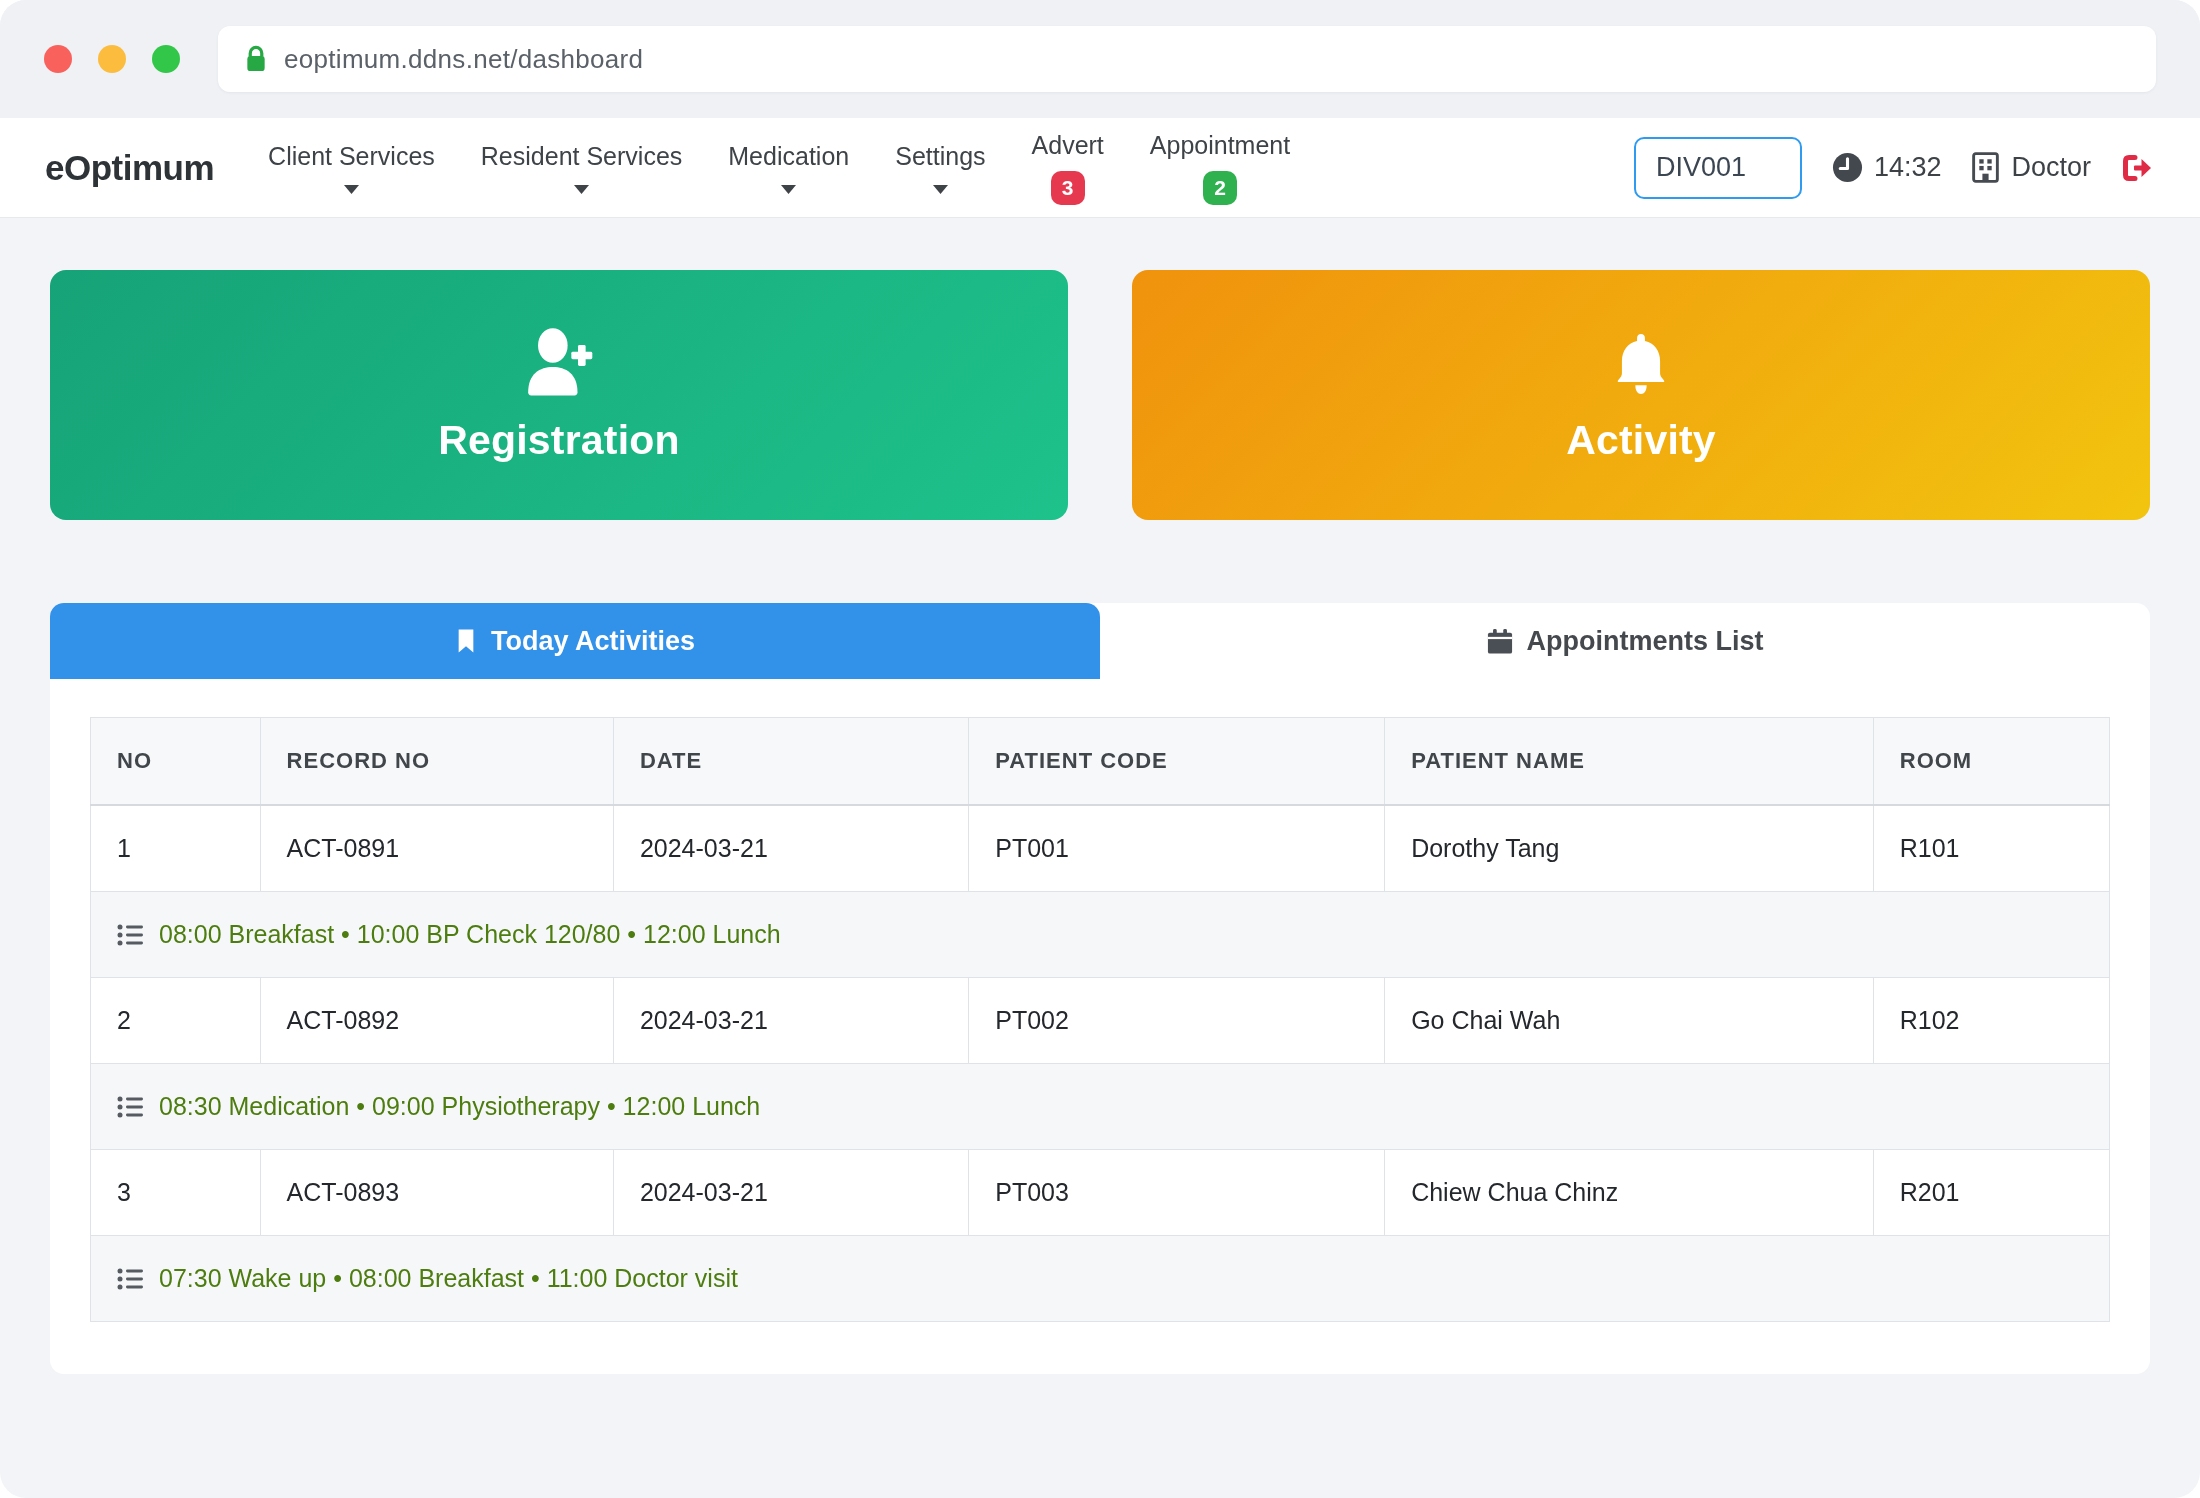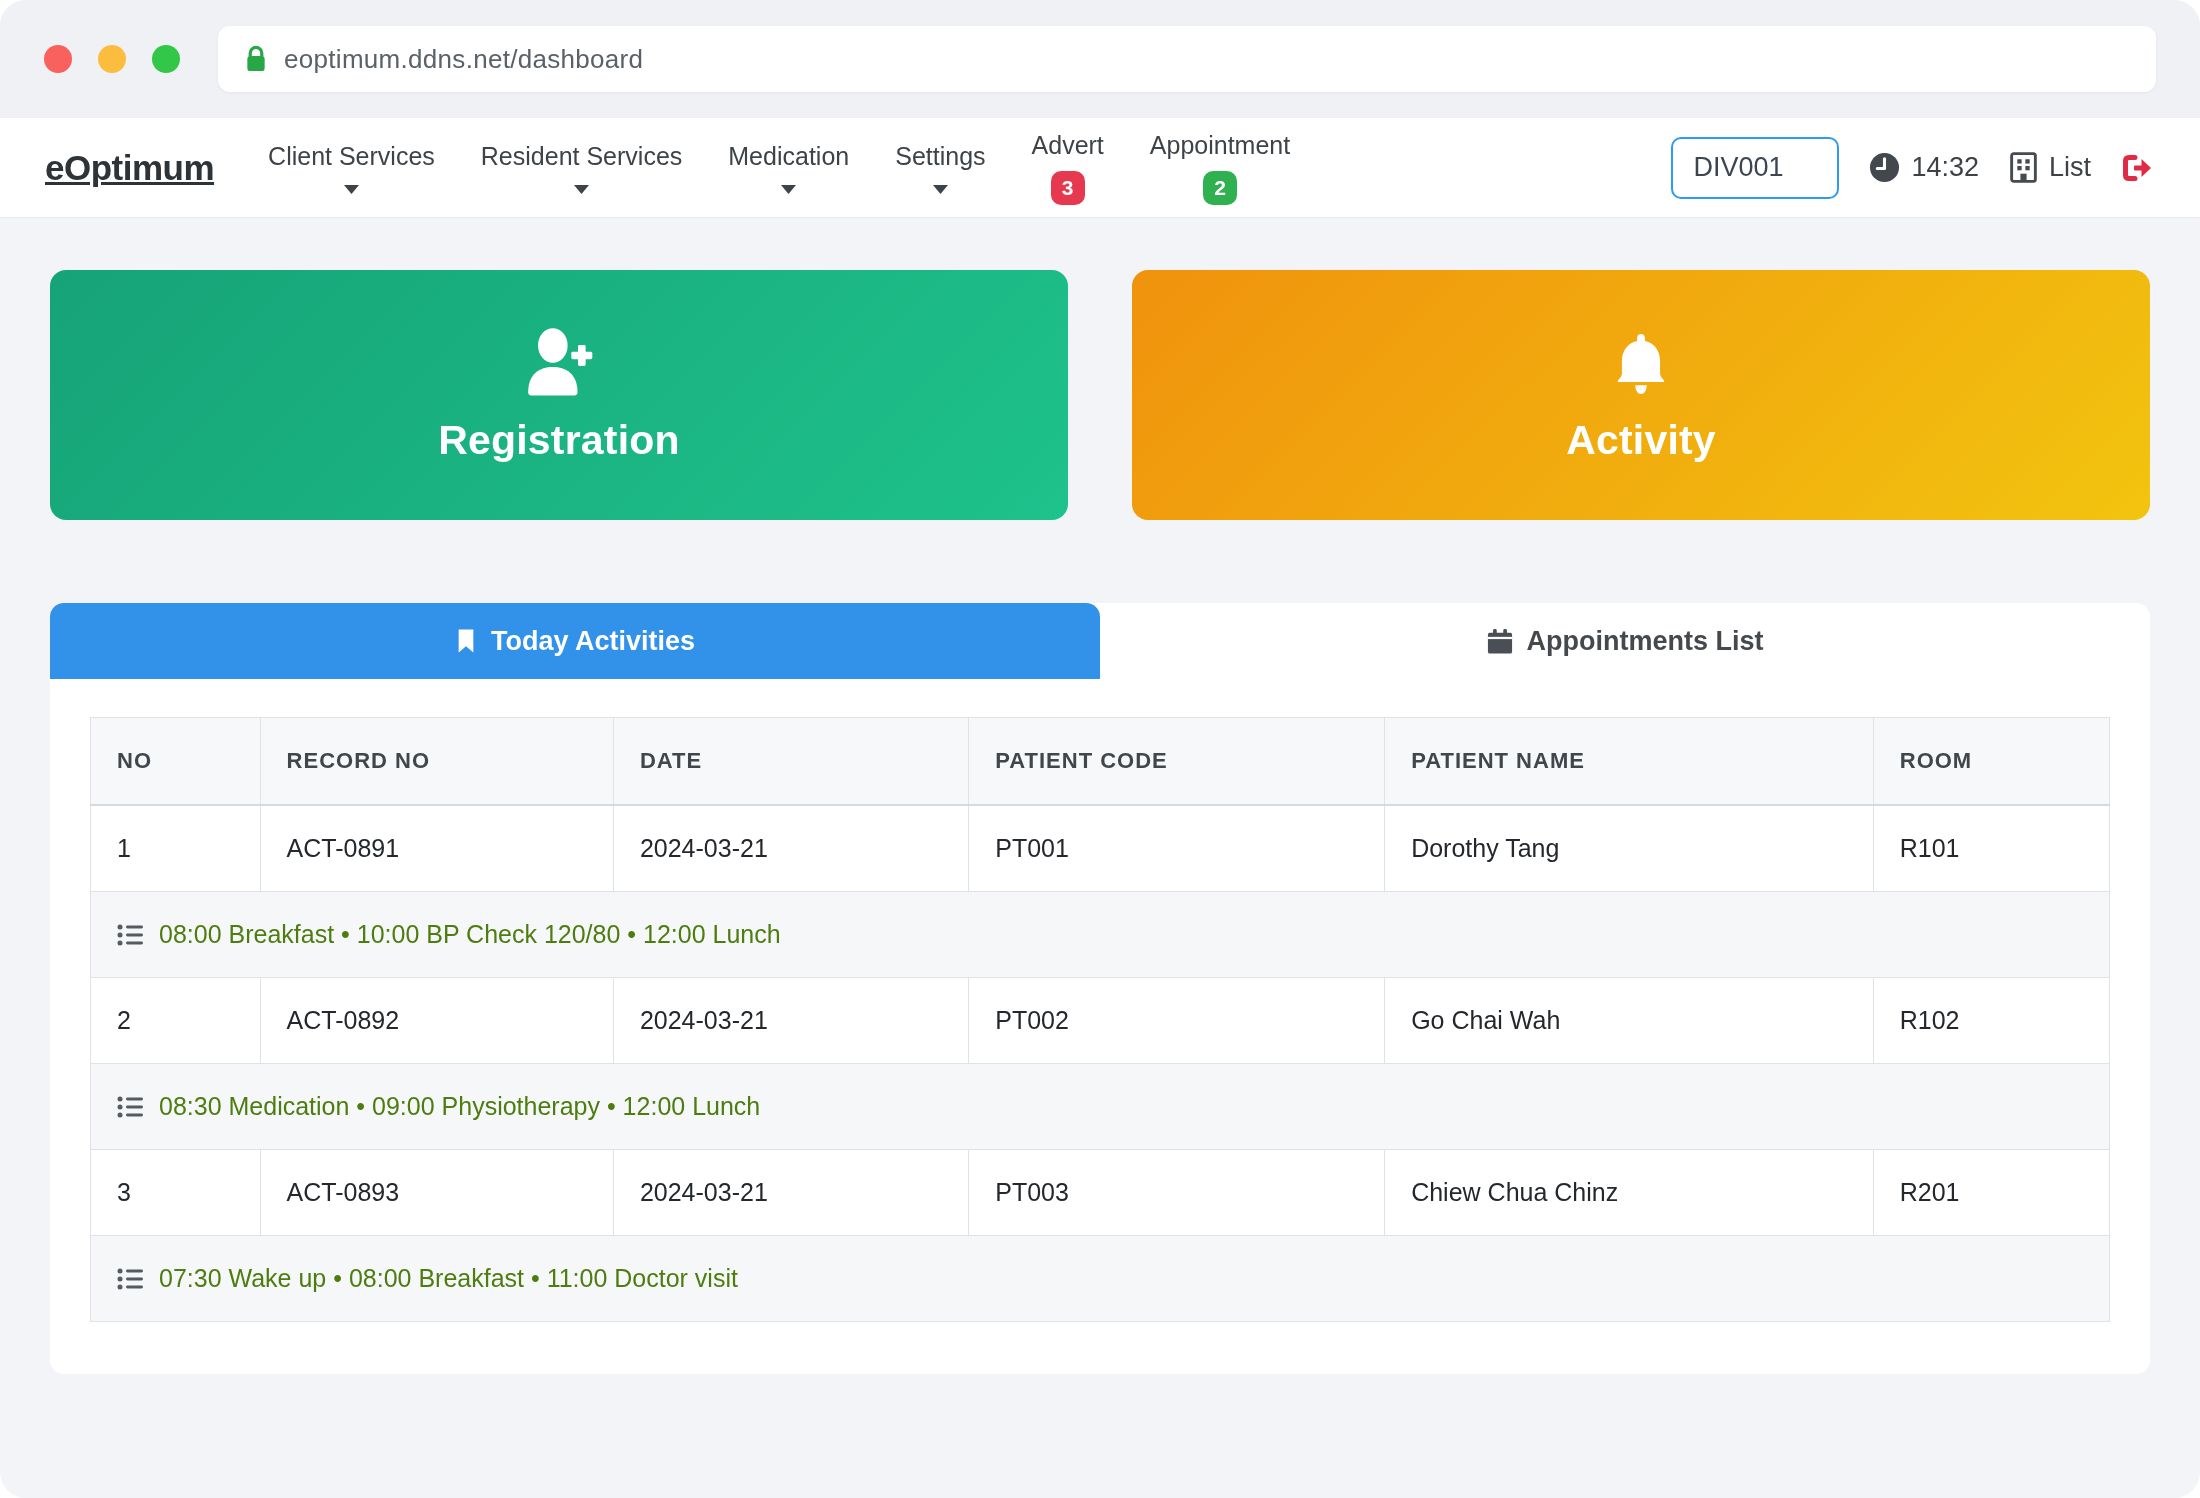--- a/index.html
+++ b/index.html
@@ -31,21 +31,21 @@
     display:flex; align-items:center; padding:0 26px; gap:16px;
     box-shadow:0 1px 3px rgba(40,50,60,0.06);
   }
   .url-text { font-size:26px; color:#5b6168; letter-spacing:0.3px; }
 
   
   nav {
     flex:0 0 100px; background:#fff; border-bottom:1px solid #e7e9ec;
     display:flex; align-items:center; padding:0 45px;
   }
-  .brand { font-size:35px; font-weight:bold; color:#2e3338; margin-right:54px; letter-spacing:-0.5px;text-decoration:underline; }
+  .brand { font-size:35px; font-weight:bold; color:#2e3338; margin-right:54px; letter-spacing:-0.5px; }
   .menu { display:flex; align-items:center; gap:46px; }
   .menu-item { display:flex; align-items:center; gap:11px; font-size:25px; color:#3e4348; cursor:pointer; white-space:nowrap;flex-direction:column; }
   .caret { margin-top:3px; }
   .badge {
     min-width:34px; height:34px; border-radius:10px; padding:0 7px;
     color:#fff; font-weight:bold; font-size:21px;
     display:inline-flex; align-items:center; justify-content:center;
   }
   .badge.red { background:#e63950; }
   .badge.green { background:#2fb150; }
@@ -168,21 +168,21 @@
         <span>
           <svg width="29" height="33" viewBox="0 0 28 32" fill="#454b51">
             <rect x="2.5" y="2.5" width="23" height="27" rx="2" fill="none" stroke="#454b51" stroke-width="2.8"></rect>
             <rect x="8" y="8" width="4.2" height="4.2"></rect>
               <rect x="15.8" y="8" width="4.2" height="4.2"></rect>
             <rect x="8" y="14.5" width="4.2" height="4.2"></rect>
               <rect x="15.8" y="14.5" width="4.2" height="4.2"></rect>
             <rect x="11" y="22" width="6" height="7.5"></rect>
           </svg>
         </span>
-        <span>List</span>
+        <span>Doctor</span>
       </div>
       <span>
         <svg width="34" height="30" viewBox="0 0 34 28">
           <path d="M14 3.5 H8 Q4.5 3.5 4.5 7 V21 Q4.5 24.5 8 24.5 H14" fill="none" stroke="#e02b46" stroke-width="5" stroke-linecap="round"></path>
           <rect x="13" y="11.5" width="10" height="5" rx="1" fill="#e02b46"></rect>
           <path d="M20.5 5 L30 14 L20.5 23 Z" fill="#e02b46"></path>
         </svg>
       </span>
     </div>
   </nav>

